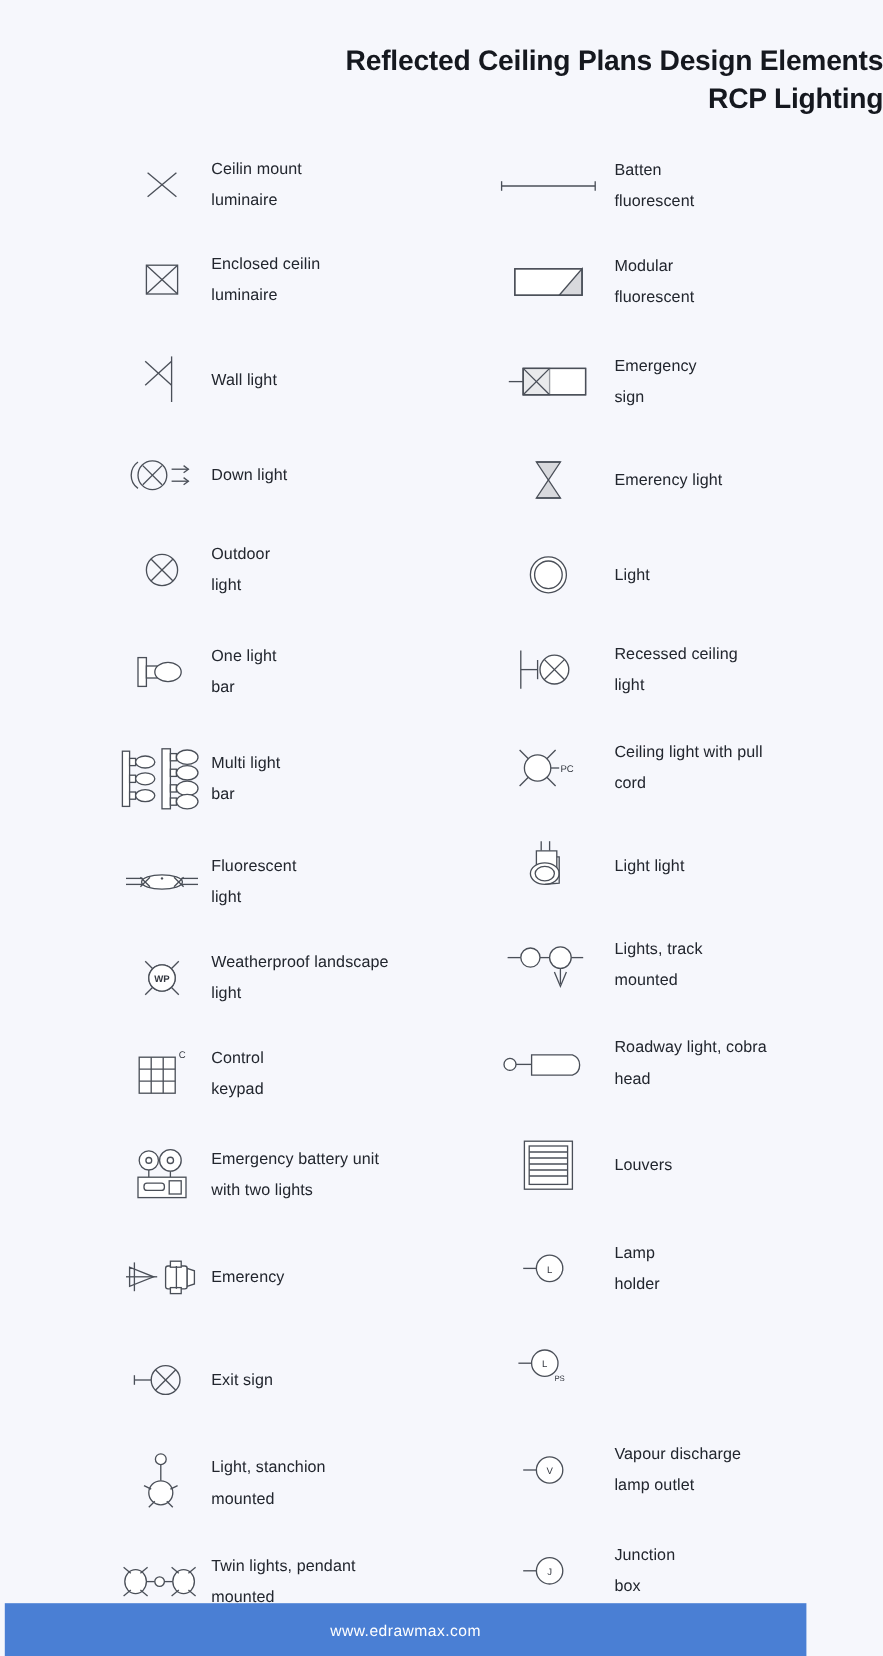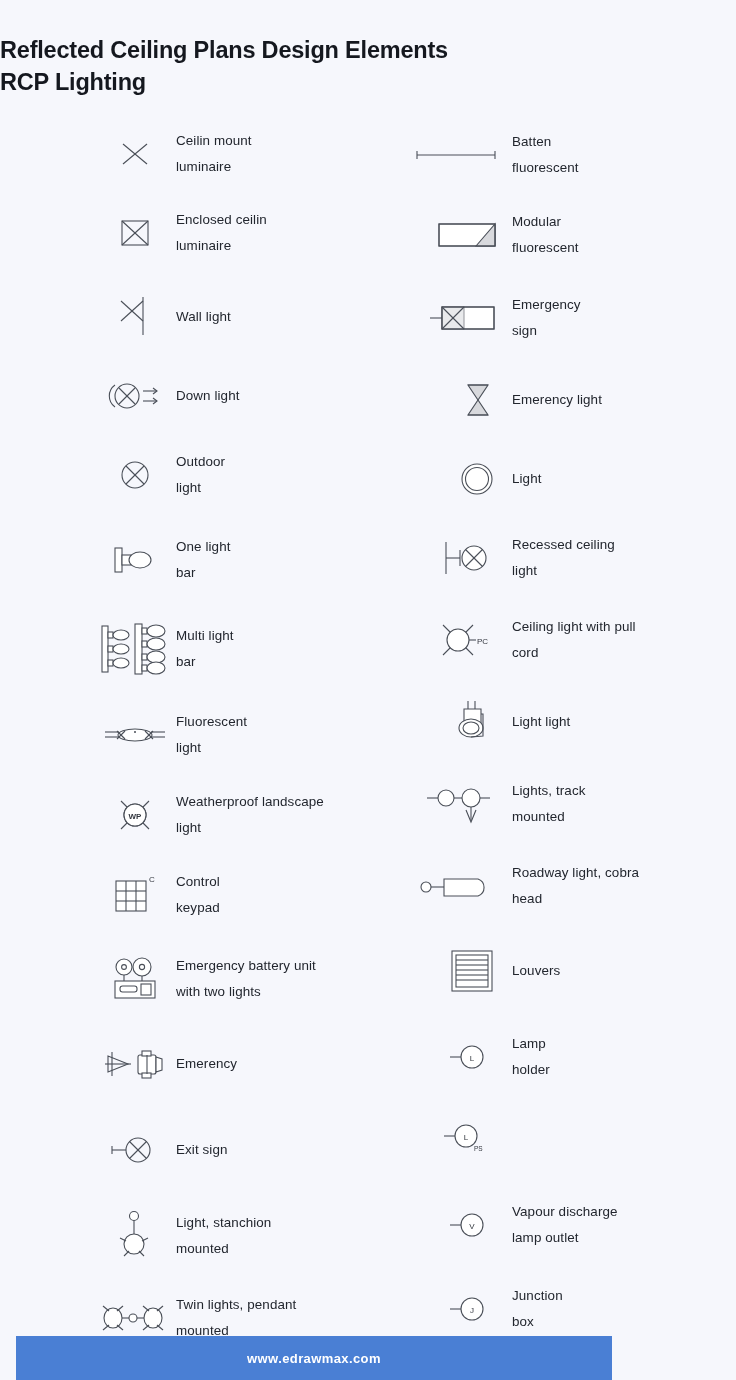--- a/index.html
+++ b/index.html
@@ -20,21 +20,21 @@
     width: 736px;
     height: 1380px;
     display: flex;
     flex-direction: column;
     background: #f6f7fc;
     position: relative;
   }
   
   .header {
     padding-top: 34px;
-    text-align: left;
+    text-align: right;
     flex: 0 0 auto;
   }
   .title-line {
     font-size: 23.5px;
     font-weight: bold;
     letter-spacing: -0.2px;
     color: #15181f;
     line-height: 1.38;
   }
   
@@ -71,38 +71,36 @@
   .lbl {
     font-size: 13.4px;
     line-height: 1.95;
     color: #22262e;
     letter-spacing: 0.1px;
     padding-left: 4px;
   }
   .col-right .sym {
     width: 82px;
     min-width: 82px;
-    justify-content: flex-end;
   }
   .col-right .lbl {
     padding-left: 14px;
   }
   
   .footer {
     position: absolute;
-    left: 16px;
+    left: 4px;
     bottom: 0;
-    width: 596px;
+    width: 668px;
     height: 44px;
     background: #4a7fd4;
     display: flex;
     align-items: center;
     justify-content: center;
     flex: 0 0 auto;
-    font-weight: bold;
   }
   .footer-text {
     color: #ffffff;
     font-size: 13px;
     letter-spacing: 0.4px;
   }
   
   .s { fill: none; stroke: #4a4f58; stroke-width: 1.1; }
   .sf { fill: #ffffff; stroke: #4a4f58; stroke-width: 1.1; }
   .sg { fill: #d8d9dd; stroke: #4a4f58; stroke-width: 1.1; }

